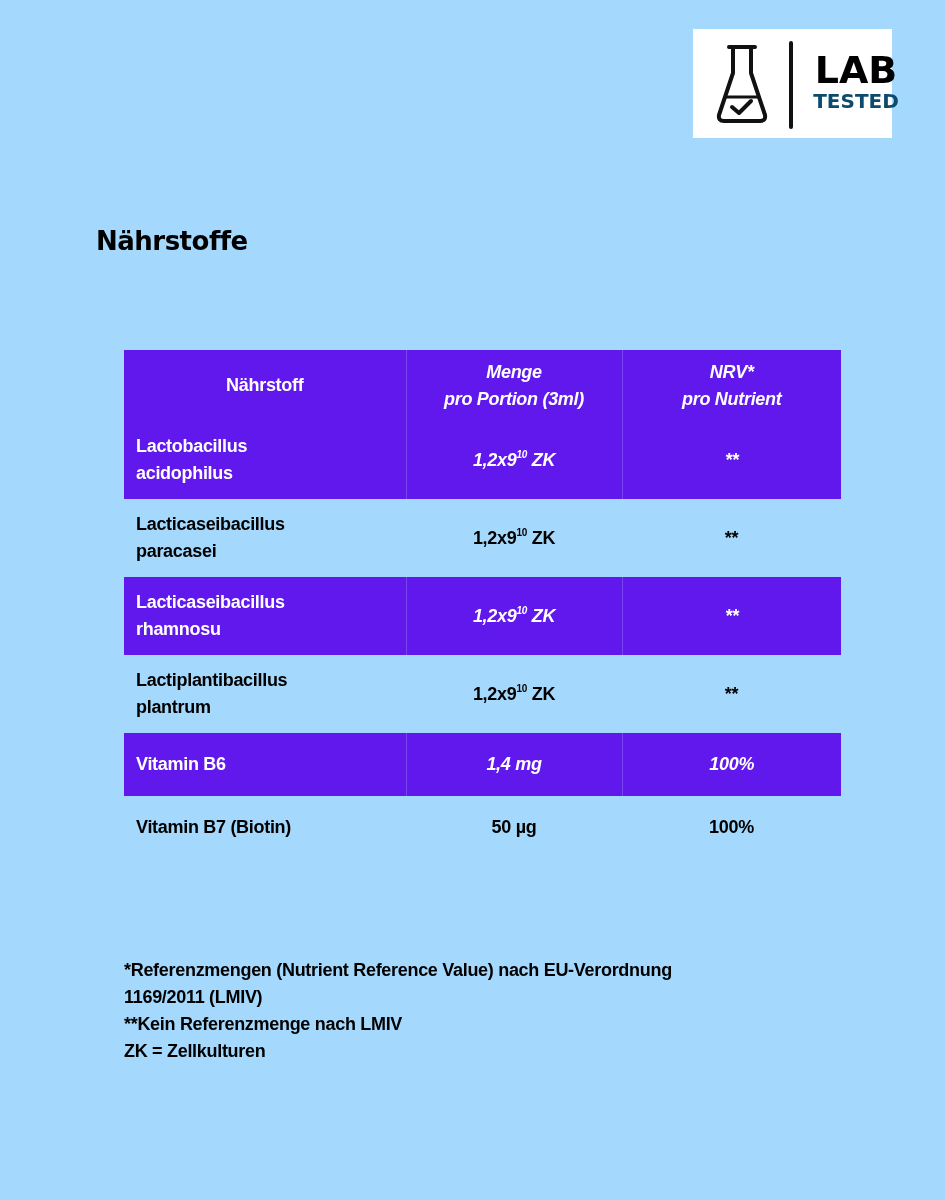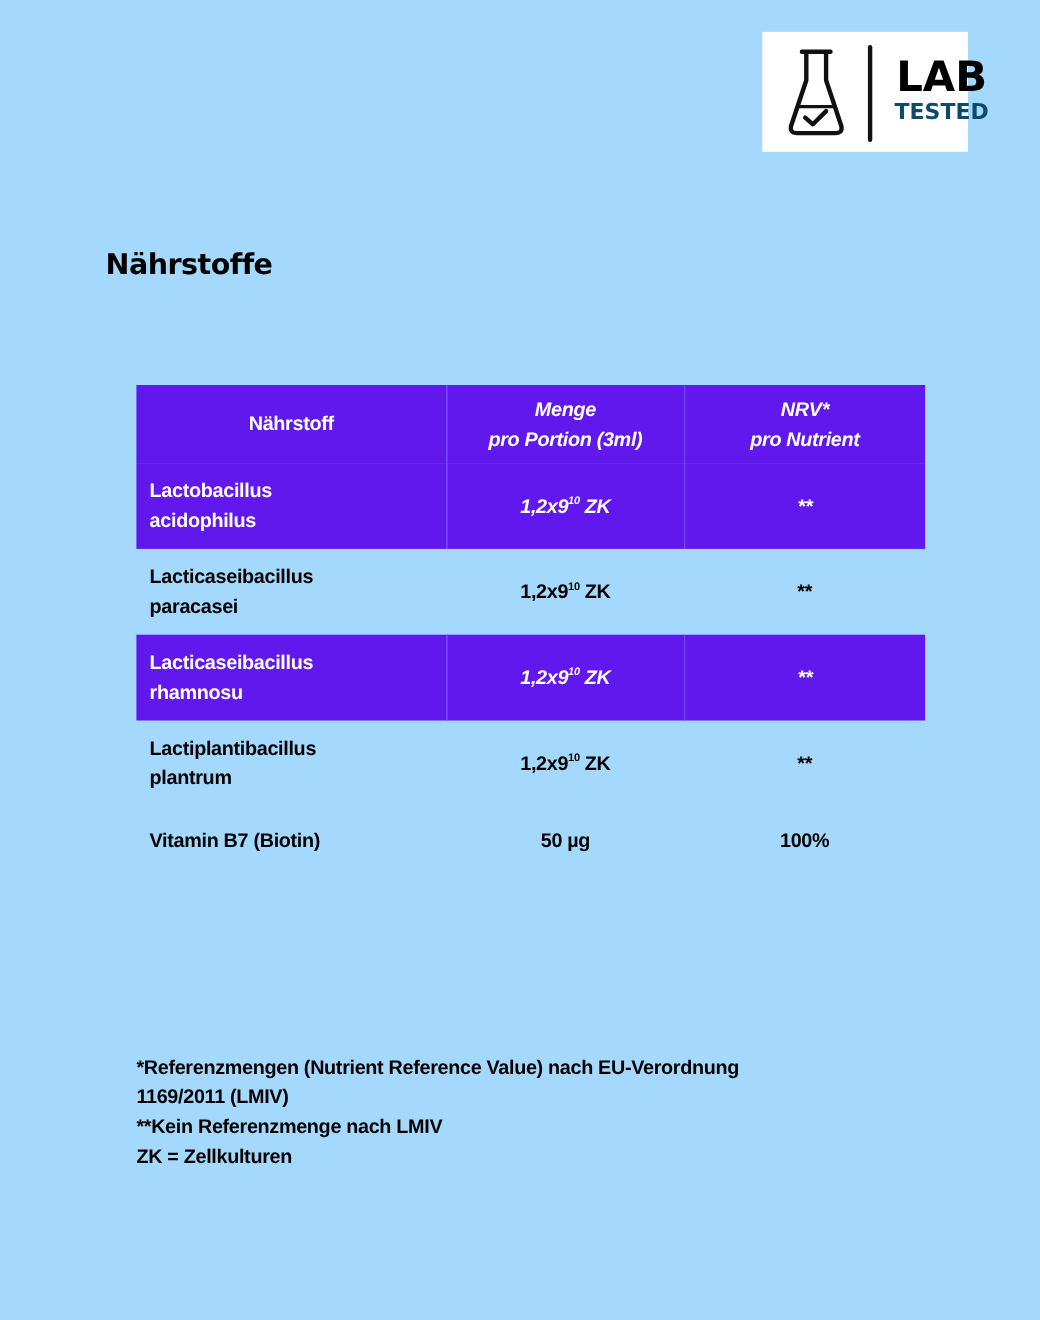--- a/index.html
+++ b/index.html
@@ -5,21 +5,21 @@
   html, body { margin: 0; padding: 0; }
   body {
     width: 945px; height: 1200px; position: relative; overflow: hidden;
     background: #a4d8fd;
     font-family: "Liberation Sans", sans-serif;
     color: #000;
   }
   .badge {
     position: absolute; left: 693px; top: 29px; width: 187px; height: 109px;
     background: #ffffff; border-radius: 0;
-    display: flex; align-items: center;
+    display: flex; align-items: center; padding-left: 12px;
   }
   .badge .flask { position: absolute; left: 22px; top: 14px; width: 54px; height: 82px; }
   .badge .divider { position: absolute; left: 96px; top: 12px; width: 4px; height: 88px; background: #111; border-radius: 2px; }
   .badge .lab {
     position: absolute; left: 108px; top: 22px; width: 110px; text-align: center;
     font-weight: 900; font-size: 38px; line-height: 38px; letter-spacing: 0px; color: #000;
     font-family: "DejaVu Sans", sans-serif;
   }
   .badge .tested {
     position: absolute; left: 108px; top: 61px; width: 110px; text-align: center;
@@ -117,20 +117,25 @@
       <td class="val">**</td>
     </tr>
     <tr>
       <td class="name">
         <div>Lactiplantibacillus</div>
         <div>plantrum</div>
       </td>
       <td class="val"><span>1,2x9</span><sup>10</sup><span> ZK</span></td>
       <td class="val">**</td>
     </tr>
+    <tr class="dark short">
+      <td class="name">Vitamin B6</td>
+      <td class="val">1,4 mg</td>
+      <td class="val">100%</td>
+    </tr>
     <tr class="short">
       <td class="name">Vitamin B7 (Biotin)</td>
       <td class="val">50 µg</td>
       <td class="val">100%</td>
     </tr>
   </tbody>
 </table>
 
 <div class="foot">
   <div>*Referenzmengen (Nutrient Reference Value) nach EU-Verordnung</div>

